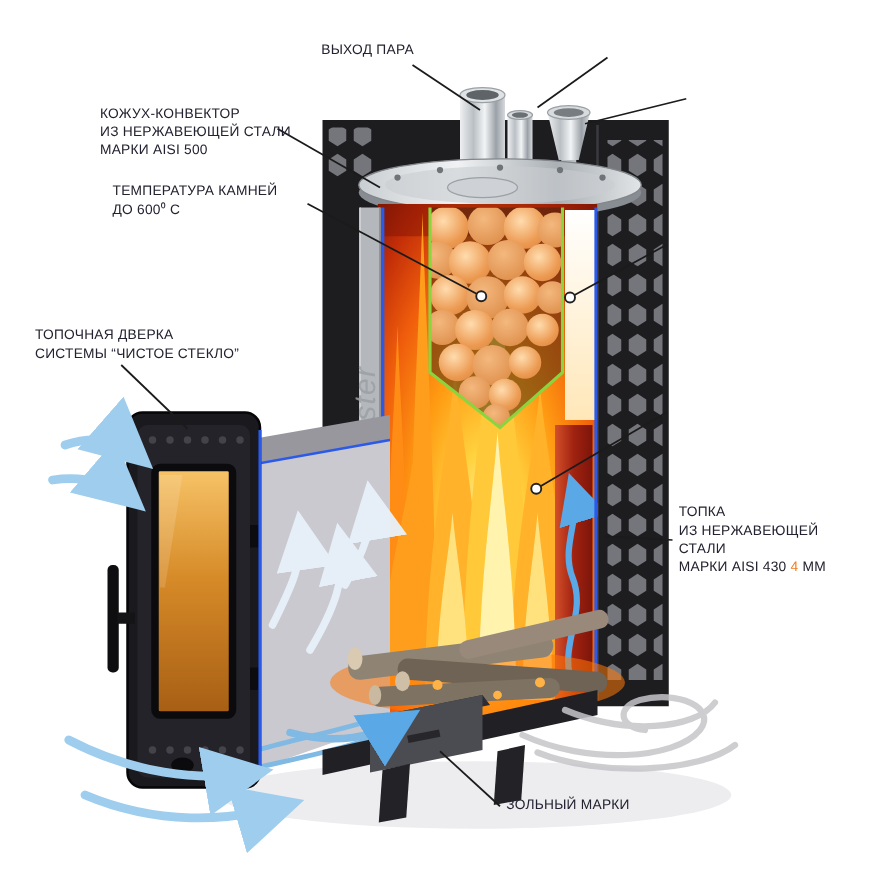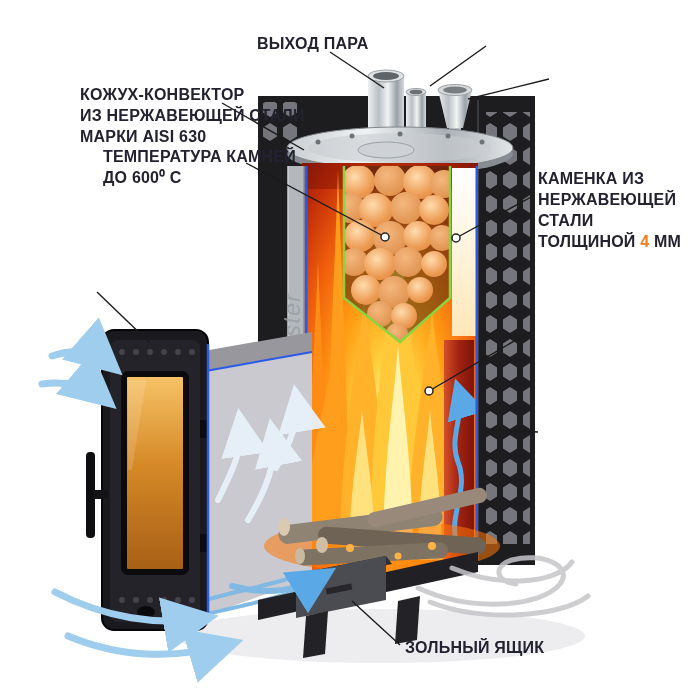--- a/index.html
+++ b/index.html
@@ -1,19 +1,19 @@
 <!DOCTYPE html>
 <html><head>
 <meta charset="utf-8">
 <style>
   html,body{margin:0;padding:0;background:#fff;}
   .stage{position:relative;width:700px;height:700px;background:#ffffff;overflow:hidden;
          font-family:"Liberation Sans",sans-serif;}
   .stage svg{position:absolute;left:0;top:0;}
-  .label{position:absolute;font-size:16px;font-weight:700;color:#232230;
+  .label{position:absolute;font-size:11px;font-weight:400;color:#232230;
          line-height:1.32;letter-spacing:.2px;white-space:pre-line;}
   .hl{color:#ee7d1d;}
 </style>
 </head>
 <body>
 
 <div class="stage">
 
 <svg width="700" height="700" viewBox="0 0 700 700">
   <defs>
@@ -276,27 +276,30 @@
         <circle cx="429" cy="391" r="4"></circle>
   </g>
 </svg>
 
 <div class="label" style="left:257px;top:33px">ВЫХОД ПАРА</div>
 
 
 
 <div class="label" style="left:80px;top:84px">КОЖУХ-КОНВЕКТОР
 ИЗ НЕРЖАВЕЮЩЕЙ СТАЛИ
-МАРКИ AISI 630</div>
-
-<div class="label" style="left:103px;top:146px">ТЕМПЕРАТУРА КАМНЕЙ
+МАРКИ AISI 500</div>
+
+<div class="label" style="left:90px;top:146px">ТЕМПЕРАТУРА КАМНЕЙ
 ДО 600⁰ С</div>
 
-<div class="label" style="left:538px;top:168px"><span>КАМЕНКА ИЗ
-НЕРЖАВЕЮЩЕЙ СТАЛИ
-ТОЛЩИНОЙ </span><span class="hl">4</span><span> ММ</span></div>
-
-
-
-
-<div class="label" style="left:405px;top:637px">ЗОЛЬНЫЙ ЯЩИК</div>
+
+<div class="label" style="left:28px;top:261px">ТОПОЧНАЯ ДВЕРКА
+СИСТЕМЫ “ЧИСТОЕ СТЕКЛО”</div>
+
+
+<div class="label" style="left:543px;top:403px"><span>ТОПКА
+ИЗ НЕРЖАВЕЮЩЕЙ
+СТАЛИ
+МАРКИ AISI 430 </span><span class="hl">4</span><span> ММ</span></div>
+
+<div class="label" style="left:405px;top:637px">ЗОЛЬНЫЙ МАРКИ</div>
 
 </div>
 
 </body></html>

